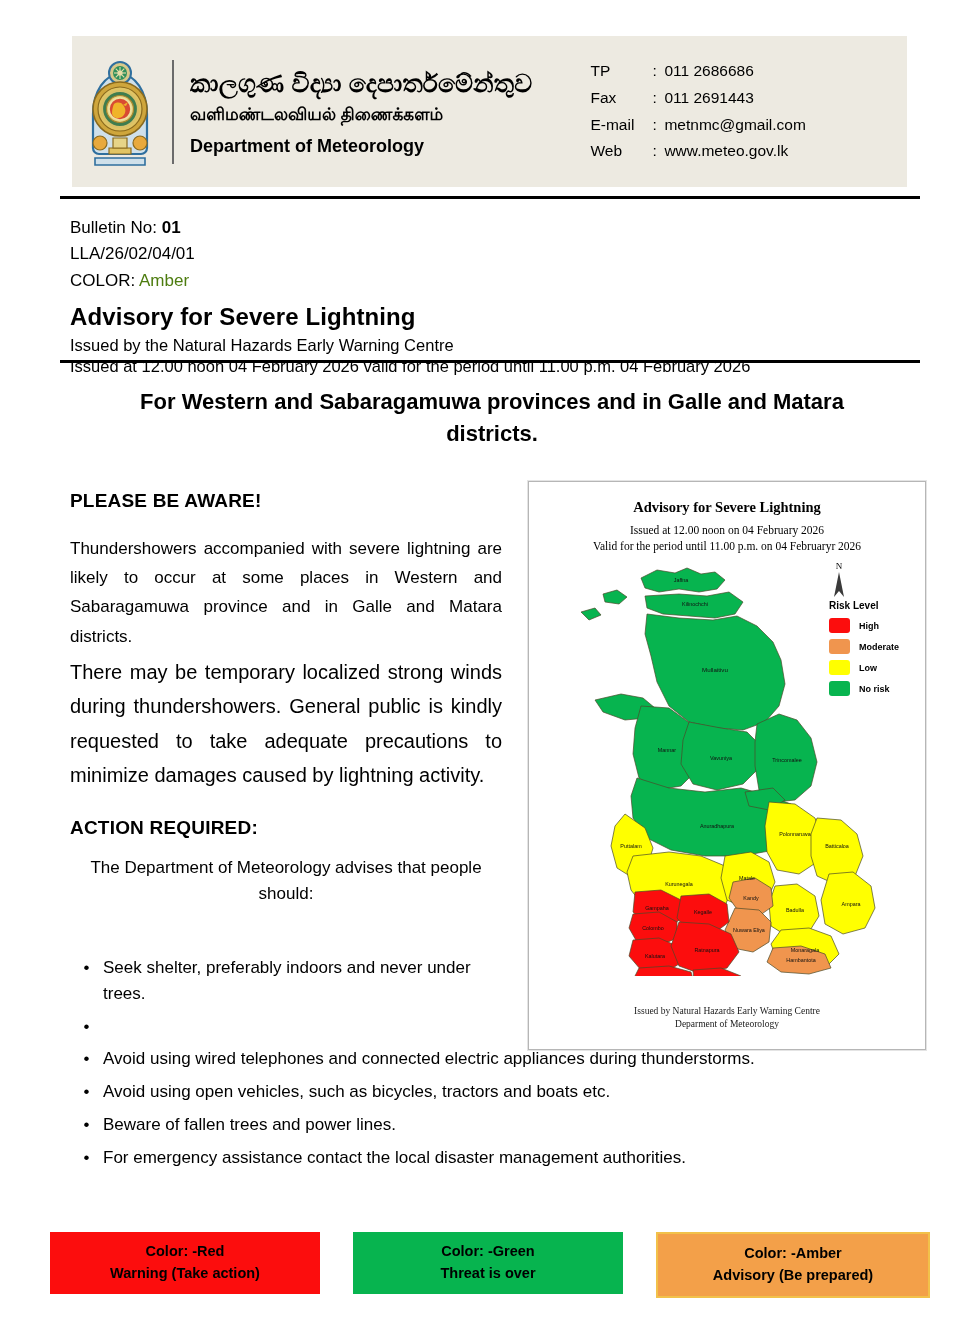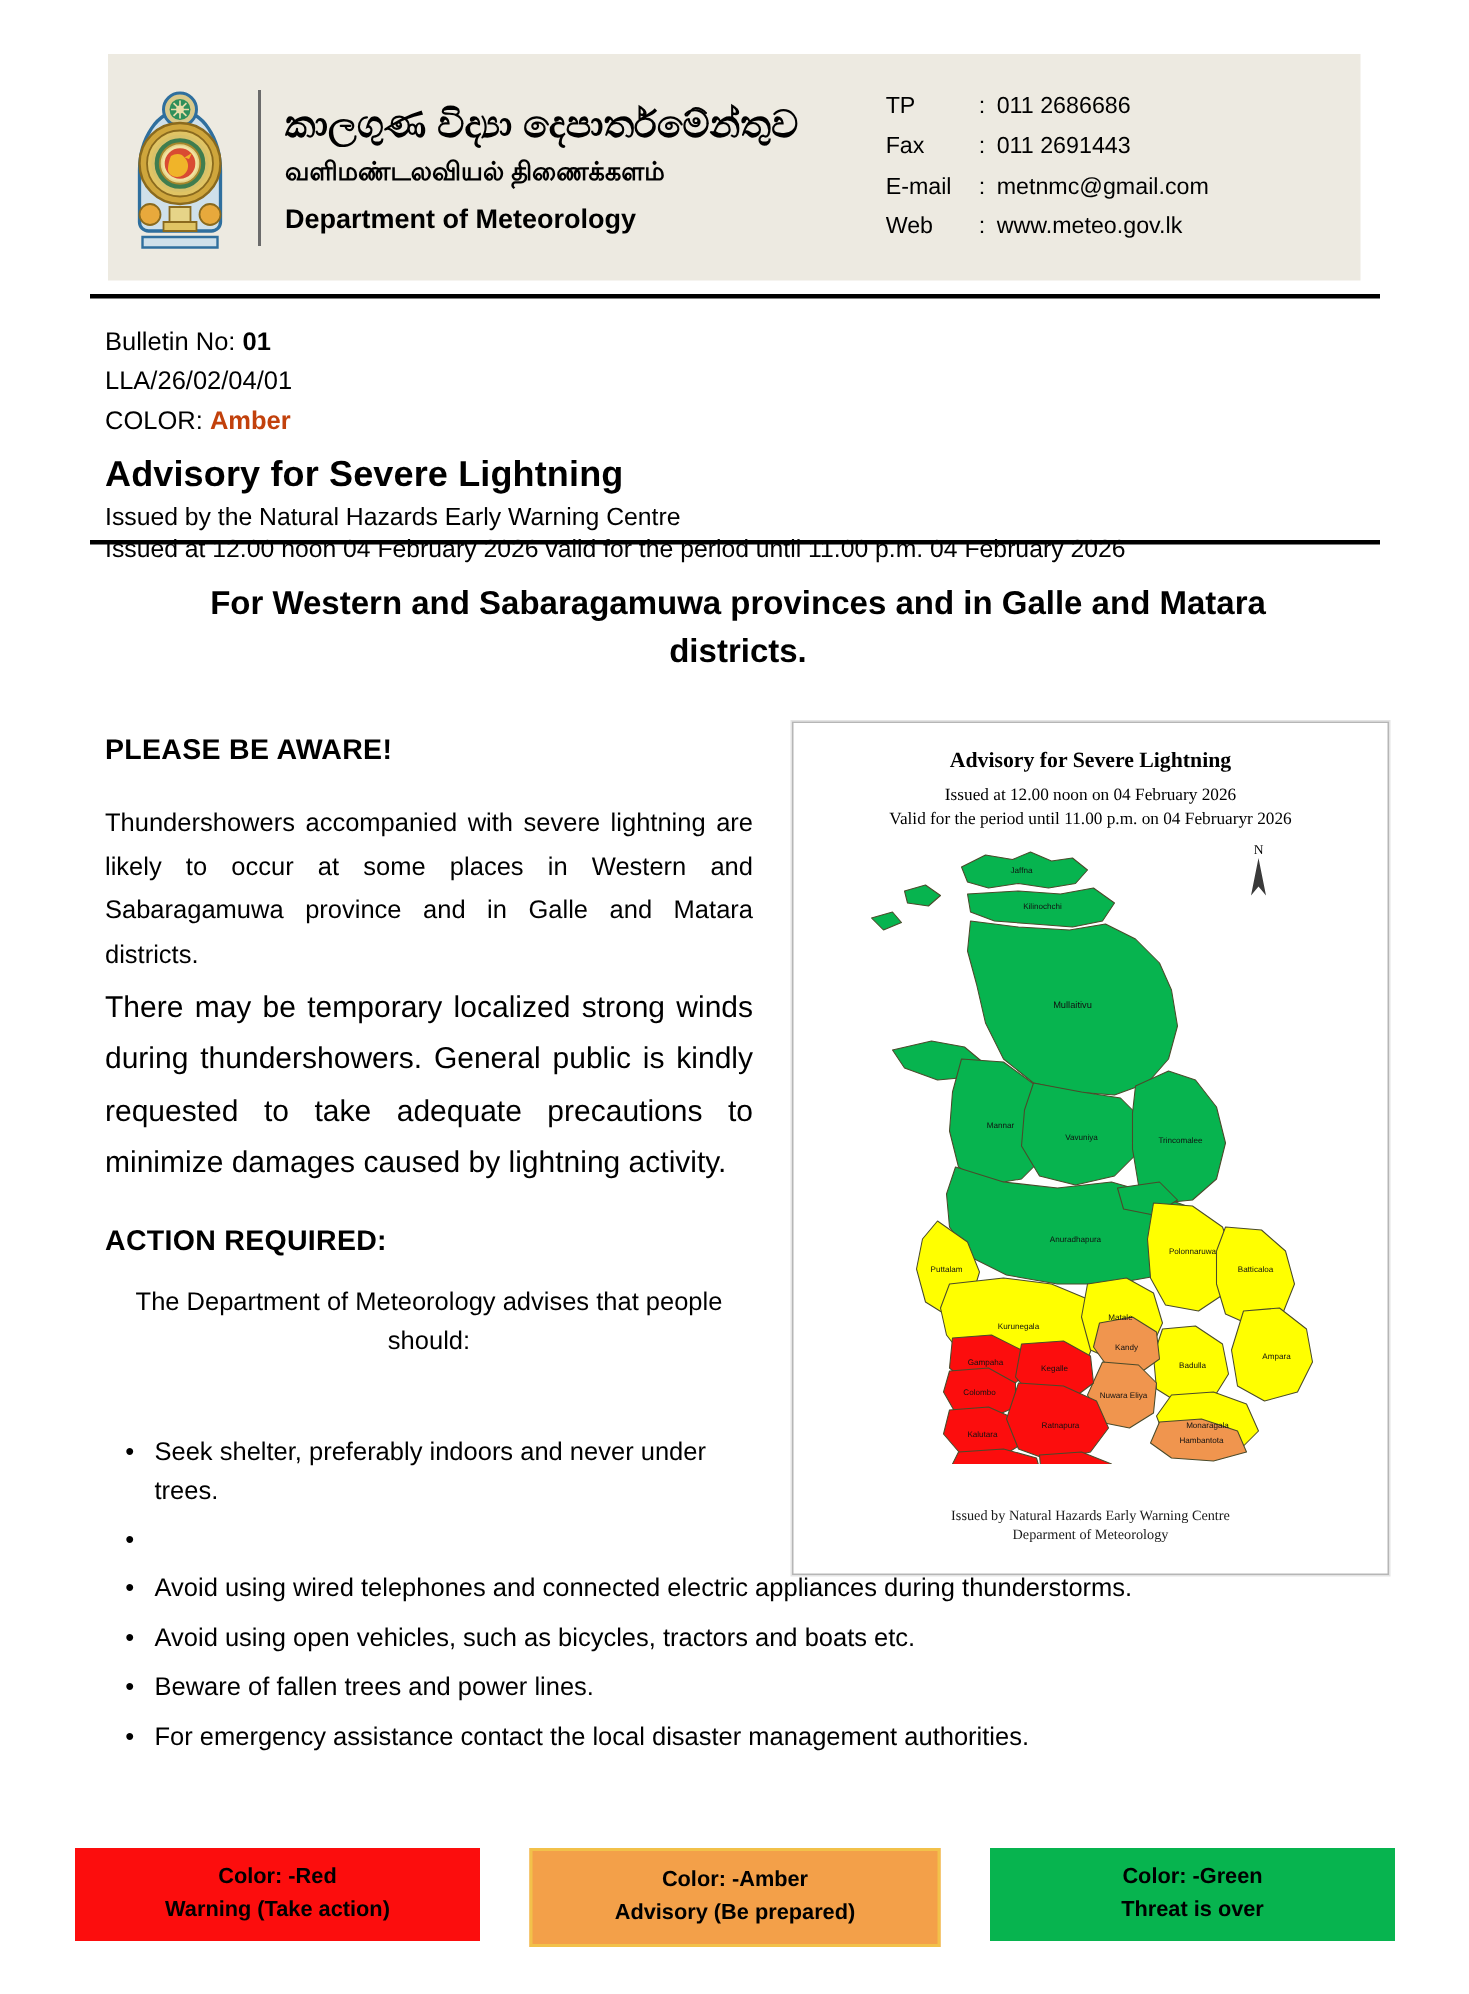--- a/index.html
+++ b/index.html
@@ -28,21 +28,21 @@
   .contact .row{display:flex;}
   .contact .k{width:62px;}
   .contact .s{width:12px;}
 
   .rule-top{position:absolute;left:60px;top:196px;width:860px;height:3px;background:#000;}
 
   
   .meta{position:absolute;left:70px;top:215px;width:848px;}
   .meta-row{display:flex;justify-content:space-between;font-size:17px;line-height:1.55;flex-direction:column;}
   .bold{font-weight:bold;}
-  .amber-text{color:#c2410c;font-weight:bold;}
+  .amber-text{color:#4d7c0f;font-weight:normal;}
   .title-main{font-size:24px;font-weight:bold;margin-top:9px;letter-spacing:.1px;}
   .sub1{font-size:16.5px;margin-top:5px;}
   .sub2{font-size:16.5px;margin-top:2px;}
 
   .rule-mid{position:absolute;left:60px;top:360px;width:860px;height:3px;background:#000;}
 
   
   .scope{
     position:absolute;left:92px;top:386px;width:800px;
     text-align:center;font-size:22px;font-weight:bold;line-height:1.45;
@@ -213,20 +213,39 @@
   </div>
 
   <div class="map-stage">
     <div class="north">
       <div class="n-l">N</div>
       <svg width="18" height="28" viewBox="0 0 18 28">
         <path d="M9 1 L14 26 L9 20 L4 26 Z" fill="#3a3a3a"></path>
       </svg>
     </div>
 
+    <div class="legend">
+      <div class="legend-title">Risk Level</div>
+      <div class="legend-item">
+        <span class="sw" style="background:#fc0d0d"></span>
+        <span class="legend-lbl">High</span>
+      </div>
+      <div class="legend-item">
+        <span class="sw" style="background:#f0954e"></span>
+        <span class="legend-lbl">Moderate</span>
+      </div>
+      <div class="legend-item">
+        <span class="sw" style="background:#ffff00"></span>
+        <span class="legend-lbl">Low</span>
+      </div>
+      <div class="legend-item">
+        <span class="sw" style="background:#07b44f"></span>
+        <span class="legend-lbl">No risk</span>
+      </div>
+    </div>
 
     <svg width="396" height="420" viewBox="0 0 396 420">
       <g stroke="#4a4a2a" stroke-width="0.7" stroke-linejoin="round">
 
         <path d="M112 22 L128 14 L146 17 L158 12 L172 18 L186 16 L196 24 L188 33 L170 36 L150 33 L130 36 L116 32 Z" fill="#07b44f"></path>
         <path d="M74 38 L88 34 L98 41 L90 48 L76 46 Z" fill="#07b44f"></path>
         <path d="M52 56 L66 52 L72 59 L60 64 Z" fill="#07b44f"></path>
         <path d="M116 40 L150 38 L178 40 L200 36 L214 46 L206 58 L186 62 L160 60 L134 58 L118 52 Z" fill="#07b44f"></path>
         <path d="M118 58 L150 62 L184 64 L208 60 L228 70 L244 86 L252 104 L256 128 L250 150 L236 166 L214 174 L188 172 L160 166 L140 150 L128 126 L122 100 L116 78 Z" fill="#07b44f"></path>
         <path d="M66 144 L92 138 L114 142 L126 152 L118 162 L96 164 L74 156 Z" fill="#07b44f"></path>
@@ -292,21 +311,21 @@
     <div>Issued by Natural Hazards Early Warning Centre</div>
     <div>Deparment of Meteorology</div>
   </div>
 </div>
 
 <div class="banners">
   <div class="banner b-red">
     <div>Color: -Red</div>
     <div>Warning (Take action)</div>
   </div>
+  <div class="banner b-green">
+    <div>Color: -Green</div>
+    <div>Threat is over</div>
+  </div>
   <div class="banner b-amber">
     <div>Color: -Amber</div>
     <div>Advisory (Be prepared)</div>
   </div>
-  <div class="banner b-green">
-    <div>Color: -Green</div>
-    <div>Threat is over</div>
-  </div>
 </div>
 
 </body></html>

